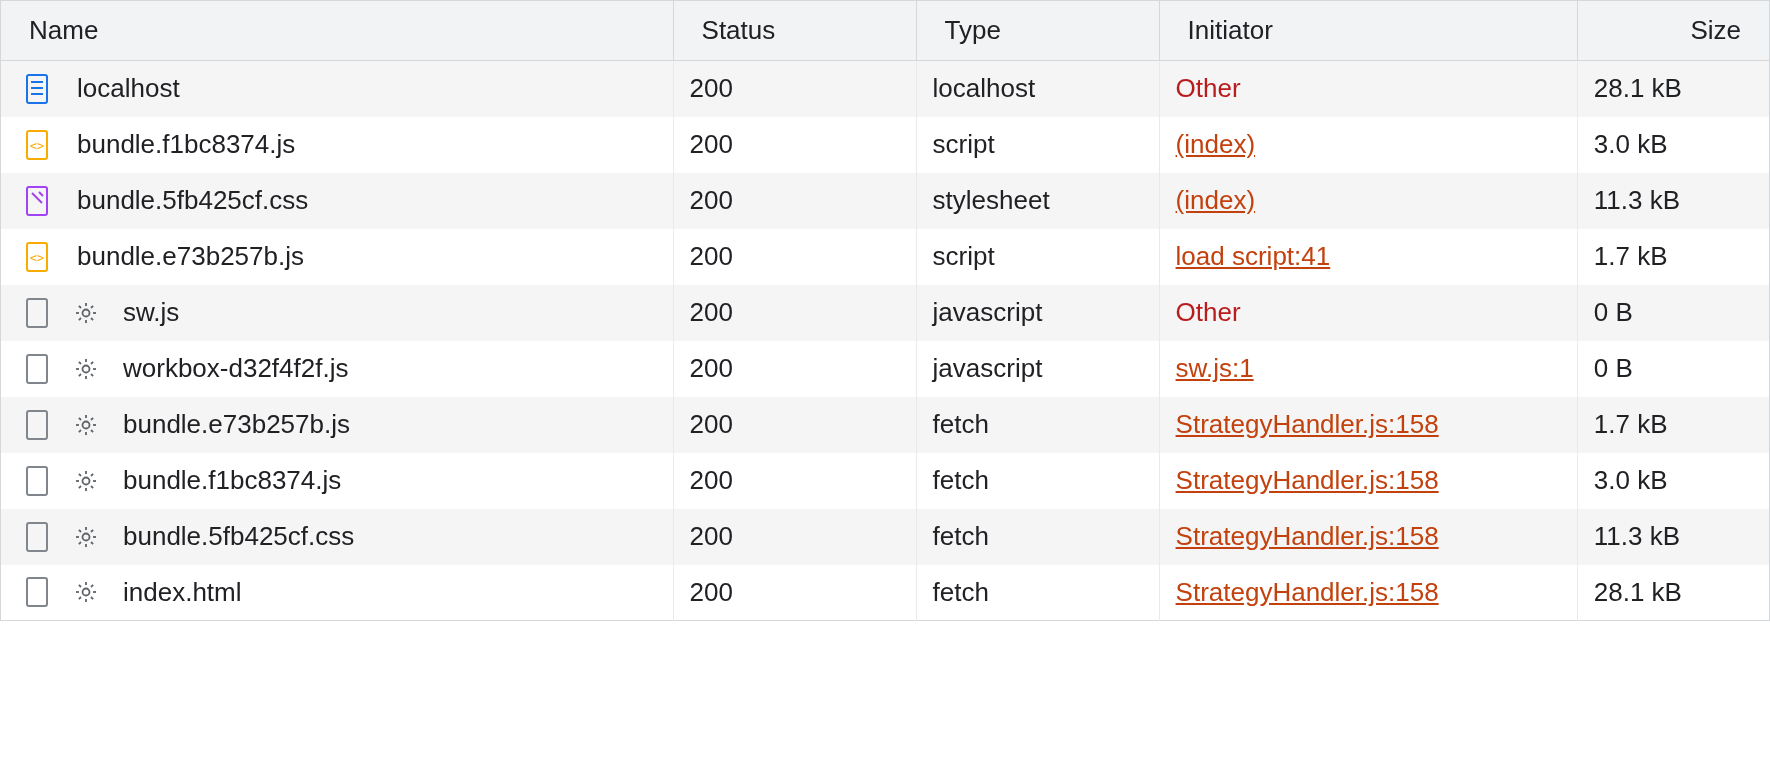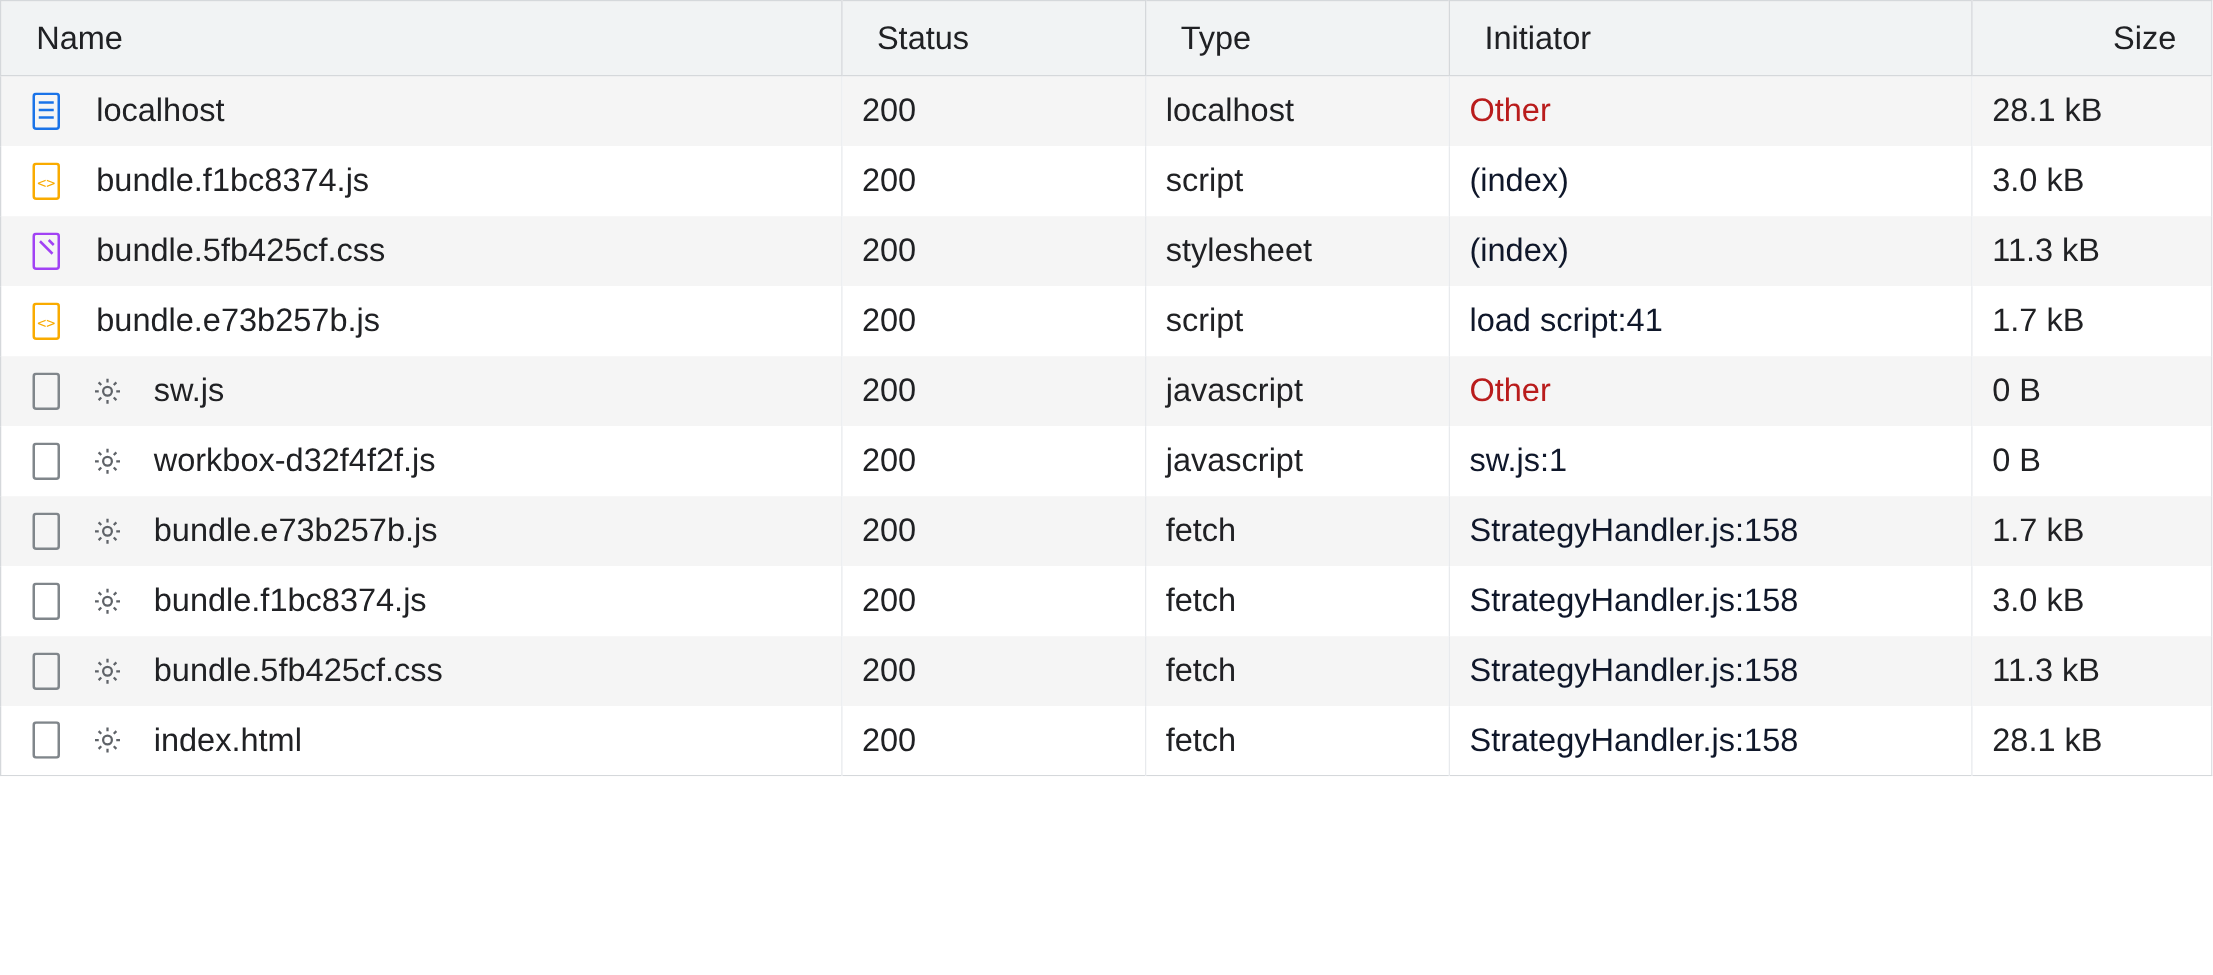--- a/index.html
+++ b/index.html
@@ -63,22 +63,23 @@
     width: 22px;
     height: 22px;
     flex-shrink: 0;
     display: inline-flex;
     align-items: center;
     justify-content: center;
     margin-left: -2px;
     margin-right: -2px;
   }
   .initiator-link {
+    text-decoration: underline;
     cursor: pointer;
-    color: #0f172a;
+    color: #c2410c;
   }
   .initiator-other {
     color: #b91c1c;
   }
 </style>
 </head>
 <body>
 
 <table class="network-table">
   <colgroup>

